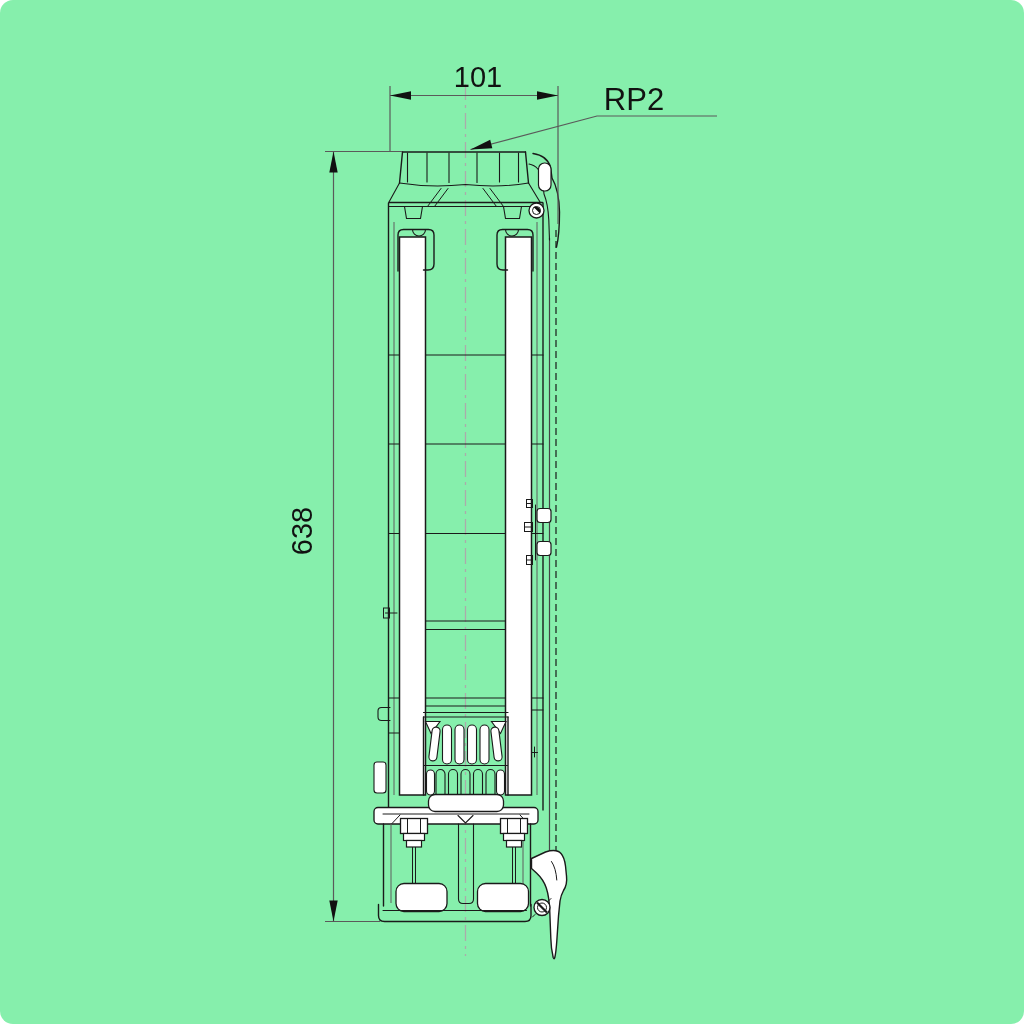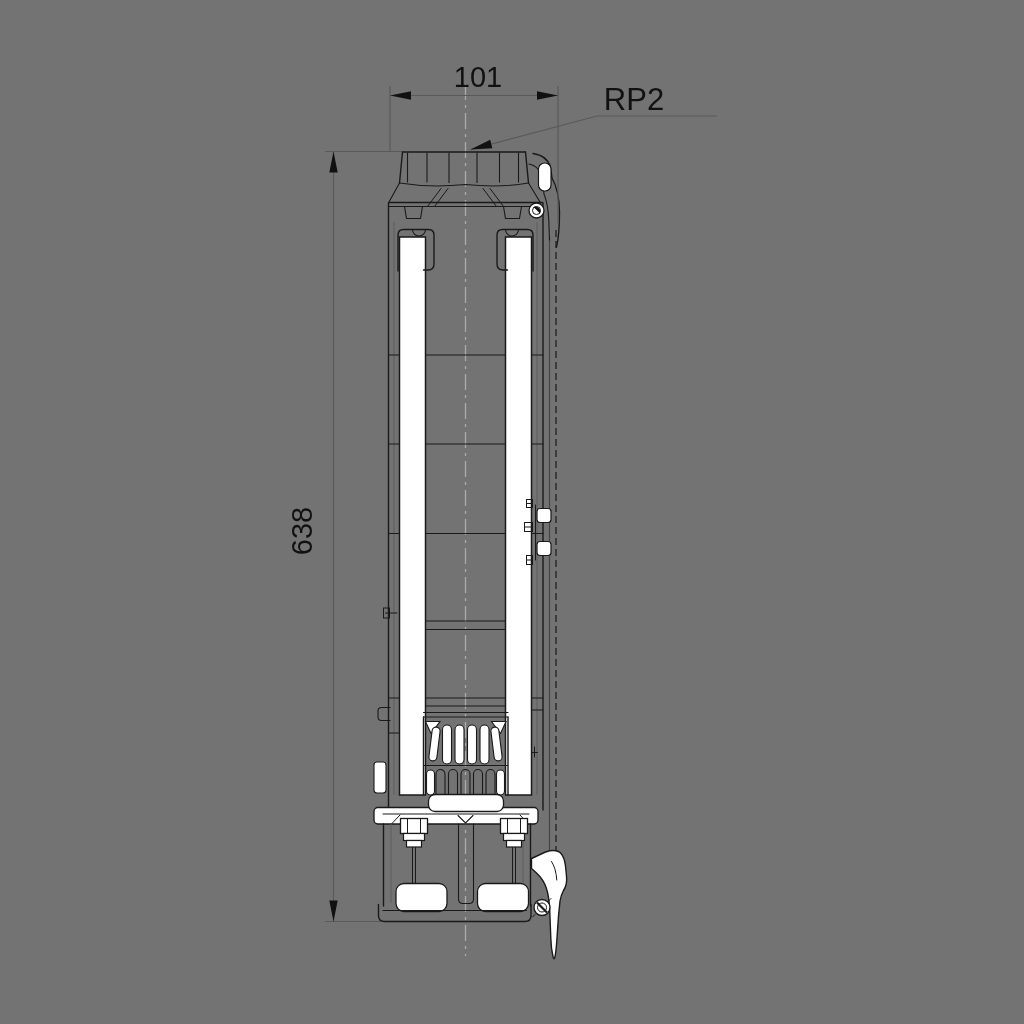--- a/index.html
+++ b/index.html
@@ -1,17 +1,17 @@
 <!DOCTYPE html>
 <html><head>
 <meta charset="utf-8">
 <style>
   html,body{margin:0;padding:0;background:#fff;}
-  .stage{position:relative;width:1024px;height:1024px;background:#737373;overflow:hidden;
-         font-family:"Liberation Sans", sans-serif;}
+  .stage{position:relative;width:1024px;height:1024px;background:#86efac;overflow:hidden;
+         font-family:"Liberation Sans", sans-serif;border-radius:13px;}
   svg{position:absolute;left:0;top:0;}
   
   .ln   {stroke:#1a1a1a;stroke-width:1.4;fill:none;stroke-linecap:round;}
   .ln2  {stroke:#1a1a1a;stroke-width:1.1;fill:none;stroke-linecap:round;}
   .thin {stroke:#1a1a1a;stroke-width:1;fill:none;stroke-linecap:round;}
   .gray {stroke:#5e5e5e;stroke-width:1;fill:none;}
   .wfill{fill:#ffffff;}
   .dim  {stroke:#5a5a5a;stroke-width:1.2;fill:none;}
   .arr  {fill:#111111;stroke:none;}
   .cl   {stroke:#ababab;stroke-width:1.3;fill:none;stroke-dasharray:16 5 3 5;}

